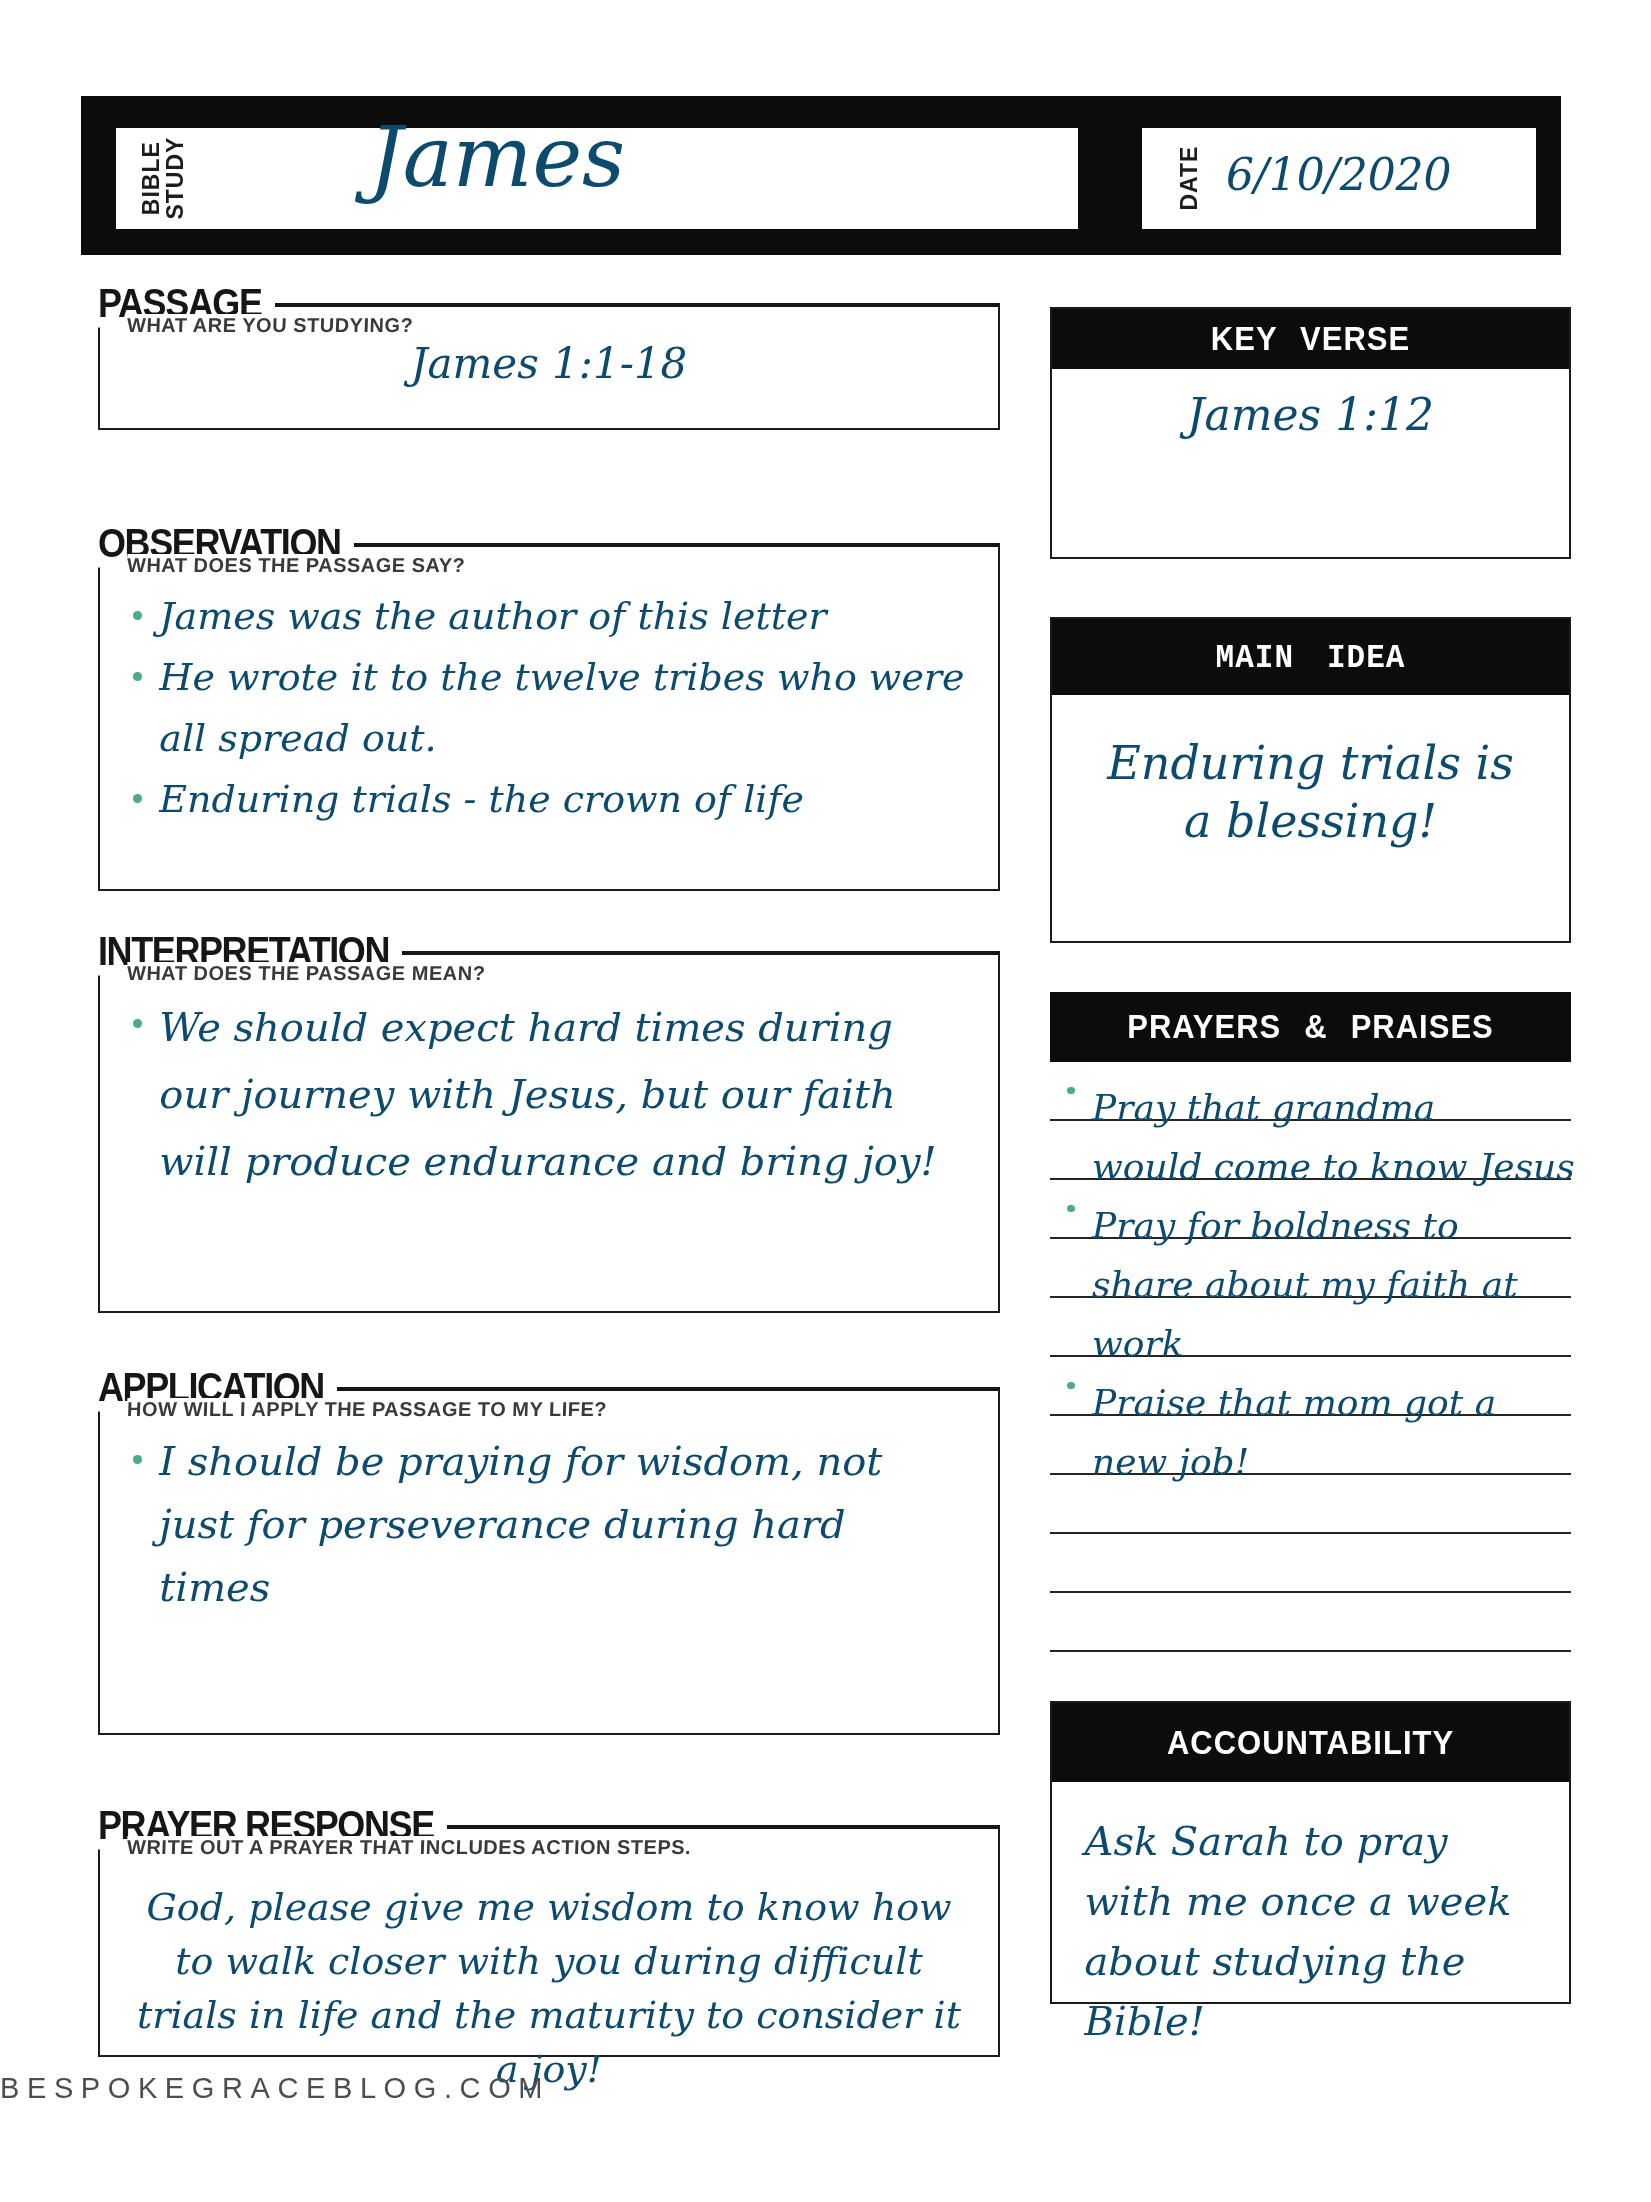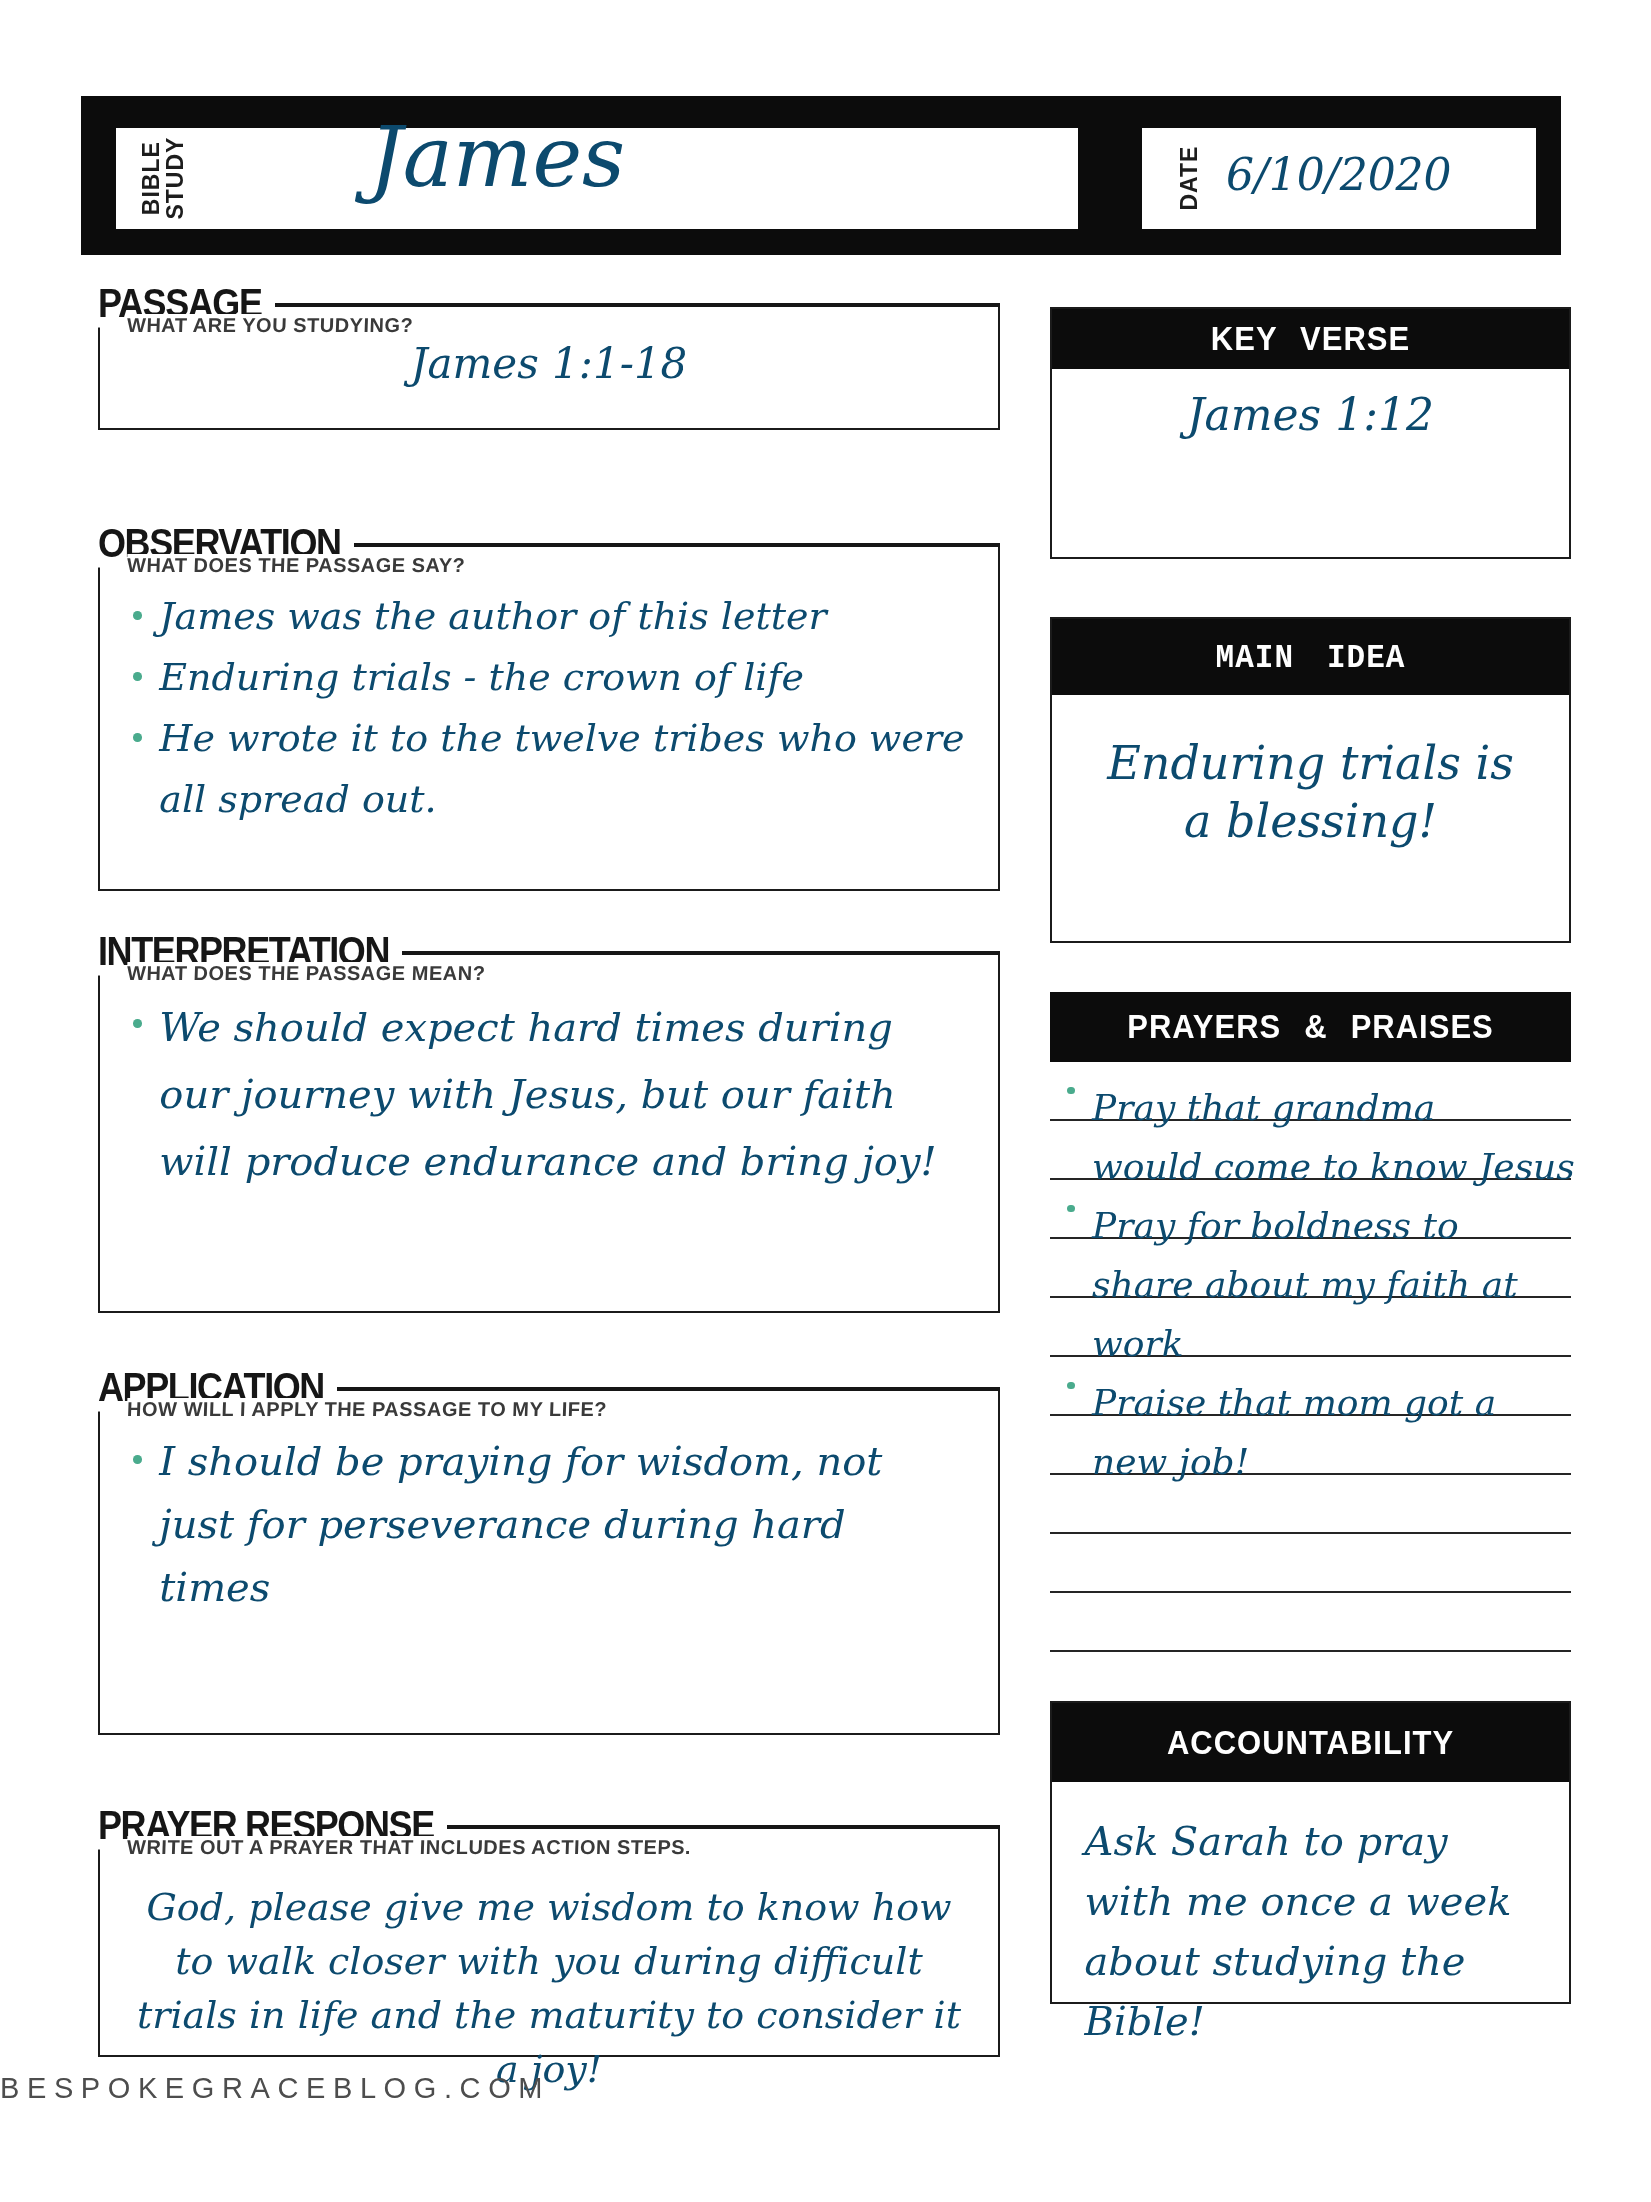--- a/index.html
+++ b/index.html
@@ -142,26 +142,26 @@
     <span class="sec-prompt">WHAT DOES THE PASSAGE SAY?</span>
     <div class="bullet-list">
 
         <div class="bullet-row">
           <span class="bullet-dot"></span>
           <span class="note-text script obs-text">James was the author of this letter</span>
         </div>
 
         <div class="bullet-row">
           <span class="bullet-dot"></span>
+          <span class="note-text script obs-text">He wrote it to the twelve tribes who were all spread out.</span>
+        </div>
+
+        <div class="bullet-row">
+          <span class="bullet-dot"></span>
           <span class="note-text script obs-text">Enduring trials - the crown of life</span>
-        </div>
-
-        <div class="bullet-row">
-          <span class="bullet-dot"></span>
-          <span class="note-text script obs-text">He wrote it to the twelve tribes who were all spread out.</span>
         </div>
       </div>
   </div>
 </div>
 
 <div class="section" style="top:931px;">
   <div class="sec-headrow">
     <span class="sec-title">INTERPRETATION</span>
     <span class="sec-rule"></span>
   </div>

